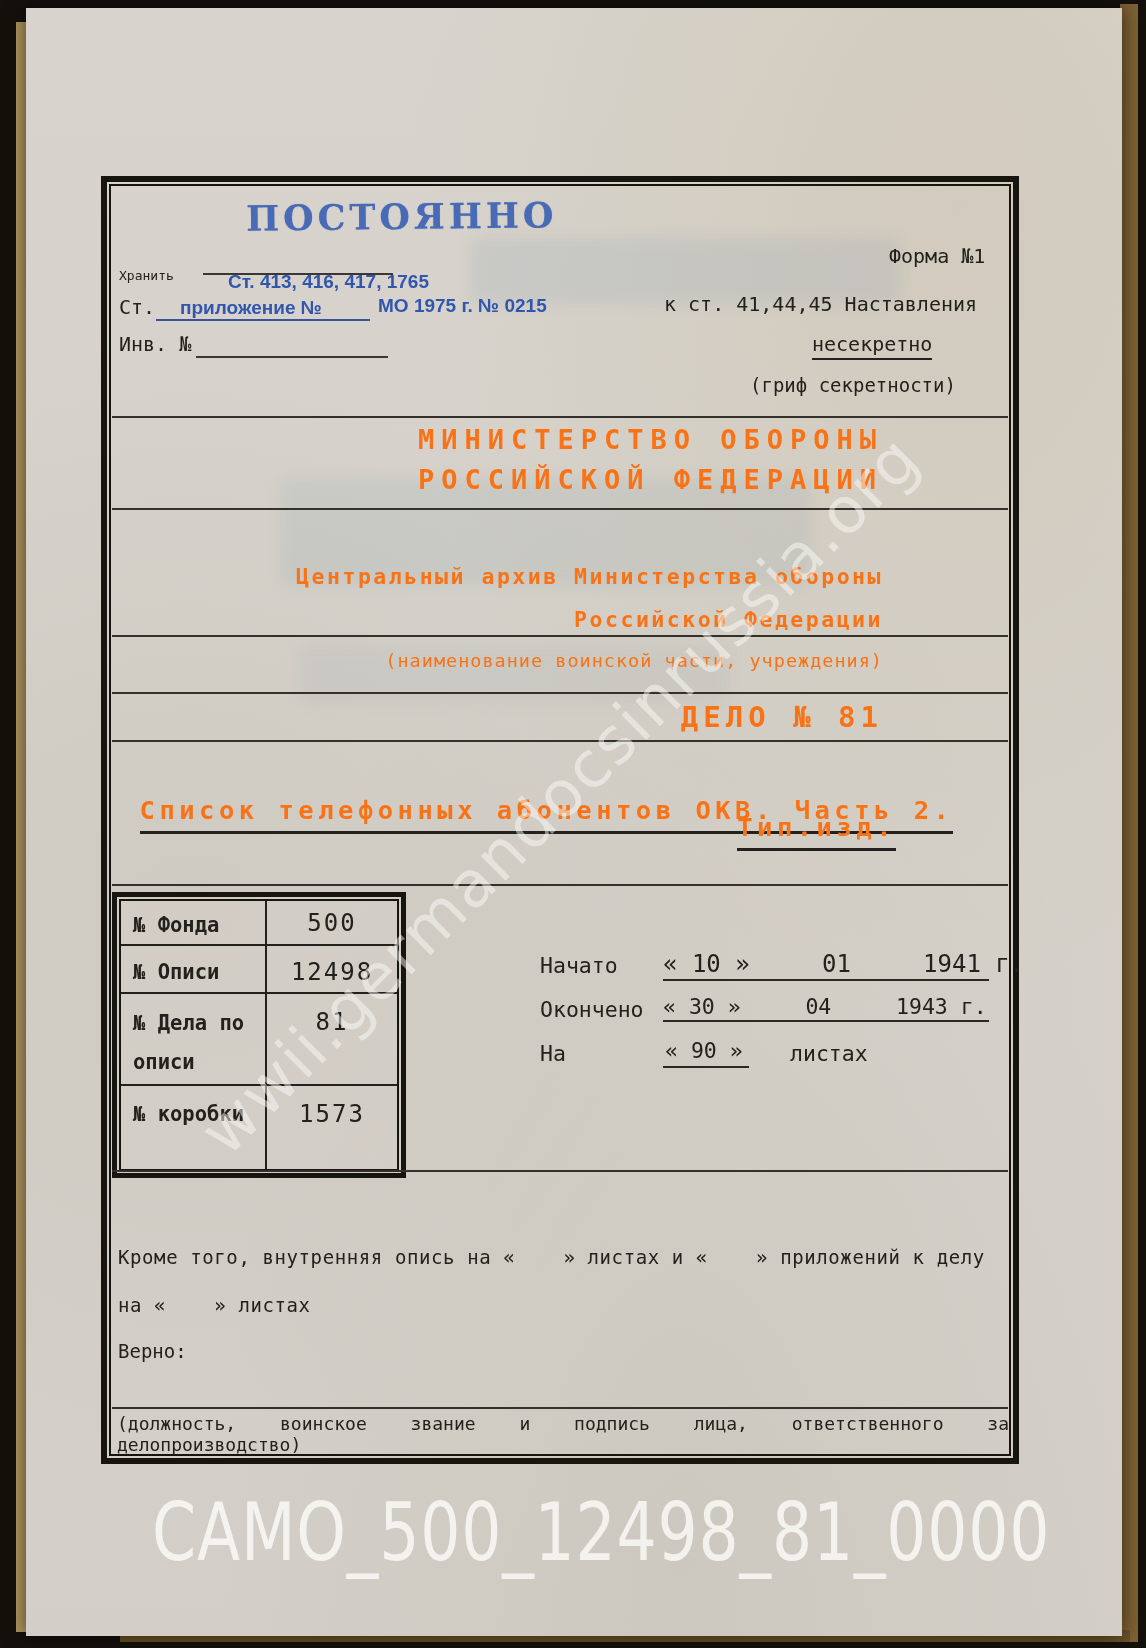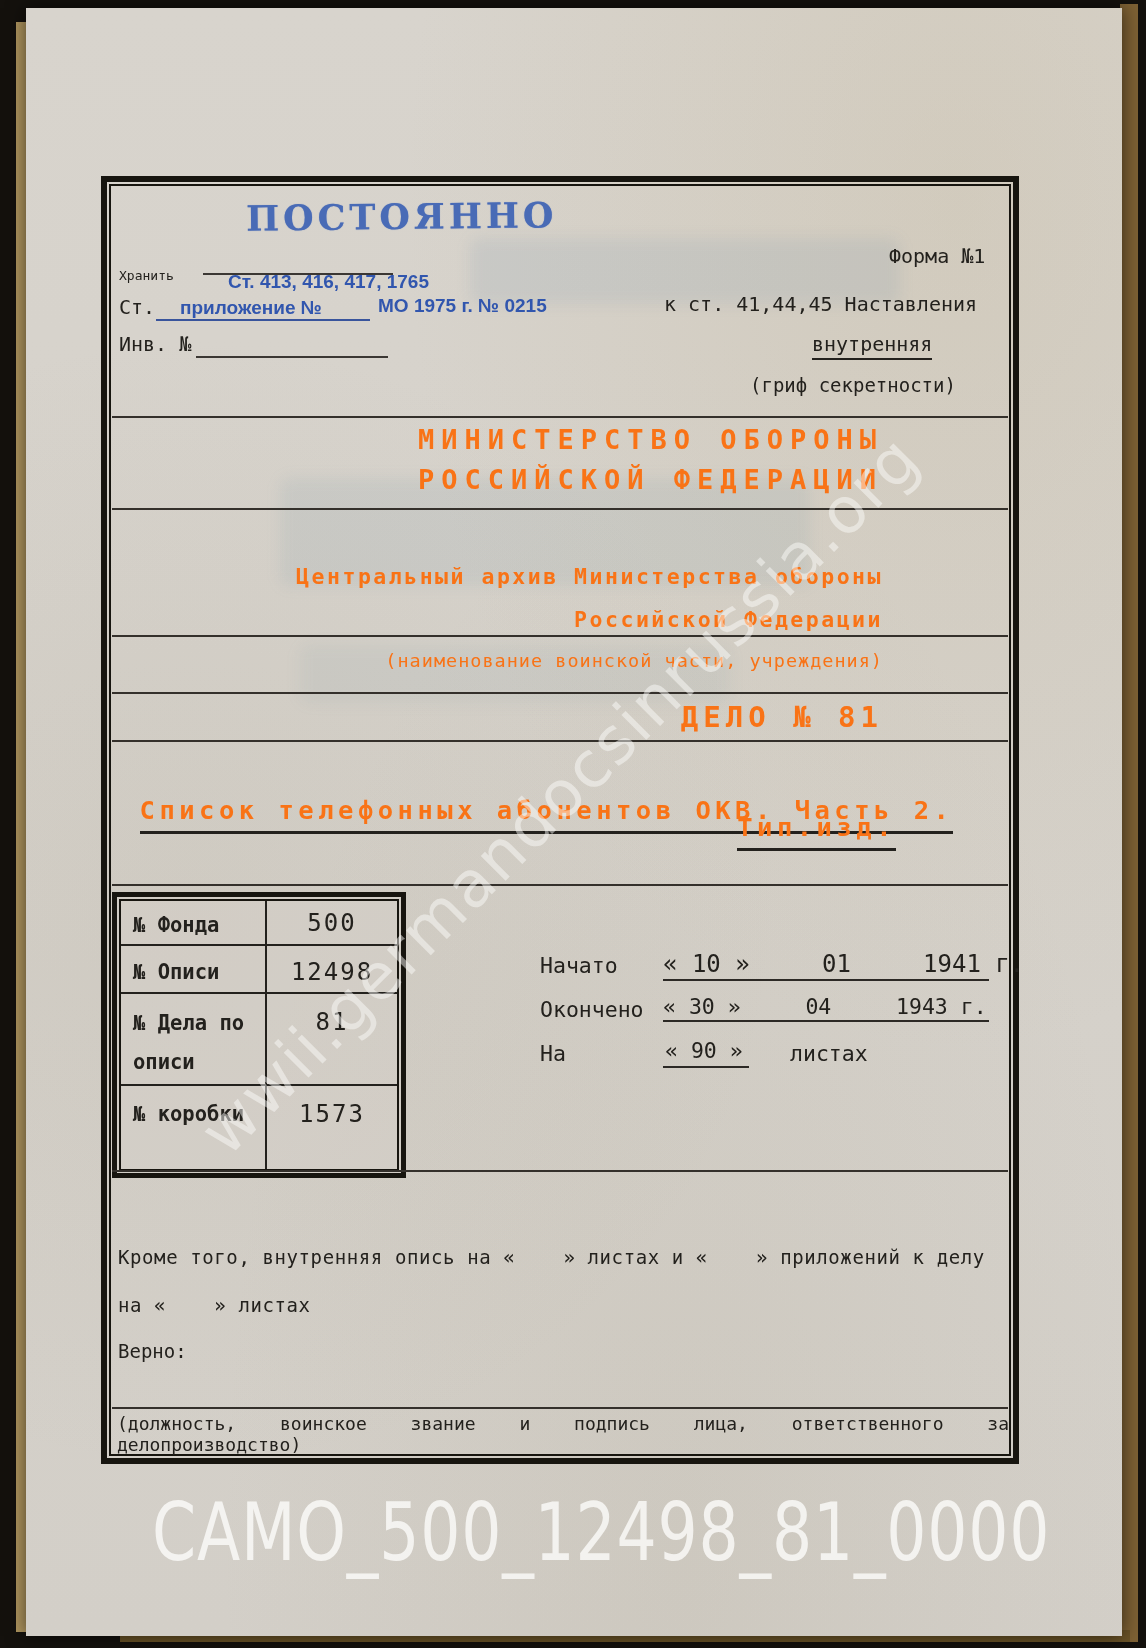--- a/index.html
+++ b/index.html
@@ -71,21 +71,21 @@
   <div class="t" style="left:119px;top:295px;font-size:20px;">Ст.</div>
   <div class="blank bl" style="left:156px;top:319px;width:214px;"></div>
   <div class="t blue" style="left:180px;top:296px;font-size:19px;text-align:center;">приложение №</div>
   <div class="t blue" style="left:378px;top:294px;font-size:19px;">МО 1975 г. № 0215</div>
 
   <div class="t" style="left:119px;top:332px;font-size:20px;">Инв. №</div>
   <div class="blank" style="left:196px;top:356px;width:192px;"></div>
 
   <div class="t" style="left:889px;top:244px;font-size:20px;">Форма №1</div>
   <div class="t" style="left:664px;top:292px;font-size:20px;">к ст. 41,44,45 Наставления</div>
-  <div class="t" style="left:812px;top:332px;font-size:20px;border-bottom:2px solid #23211d;padding-bottom:2px;">внутренняя</div>
+  <div class="t" style="left:812px;top:332px;font-size:20px;border-bottom:2px solid #23211d;padding-bottom:2px;">несекретно</div>
   <div class="t" style="left:750px;top:374px;font-size:19px;">(гриф секретности)</div>
 
   <div class="hl" style="top:416px;"></div>
 
   <div class="c b" style="top:424px;font-size:27px;letter-spacing:7px;">МИНИСТЕРСТВО ОБОРОНЫ</div>
   <div class="c b" style="top:464px;font-size:27px;letter-spacing:7px;">РОССИЙСКОЙ ФЕДЕРАЦИИ</div>
 
   <div class="hl" style="top:508px;"></div>
 
   <div class="c b" style="top:564px;font-size:21.5px;letter-spacing:2.5px;">Центральный архив Министерства обороны</div>

